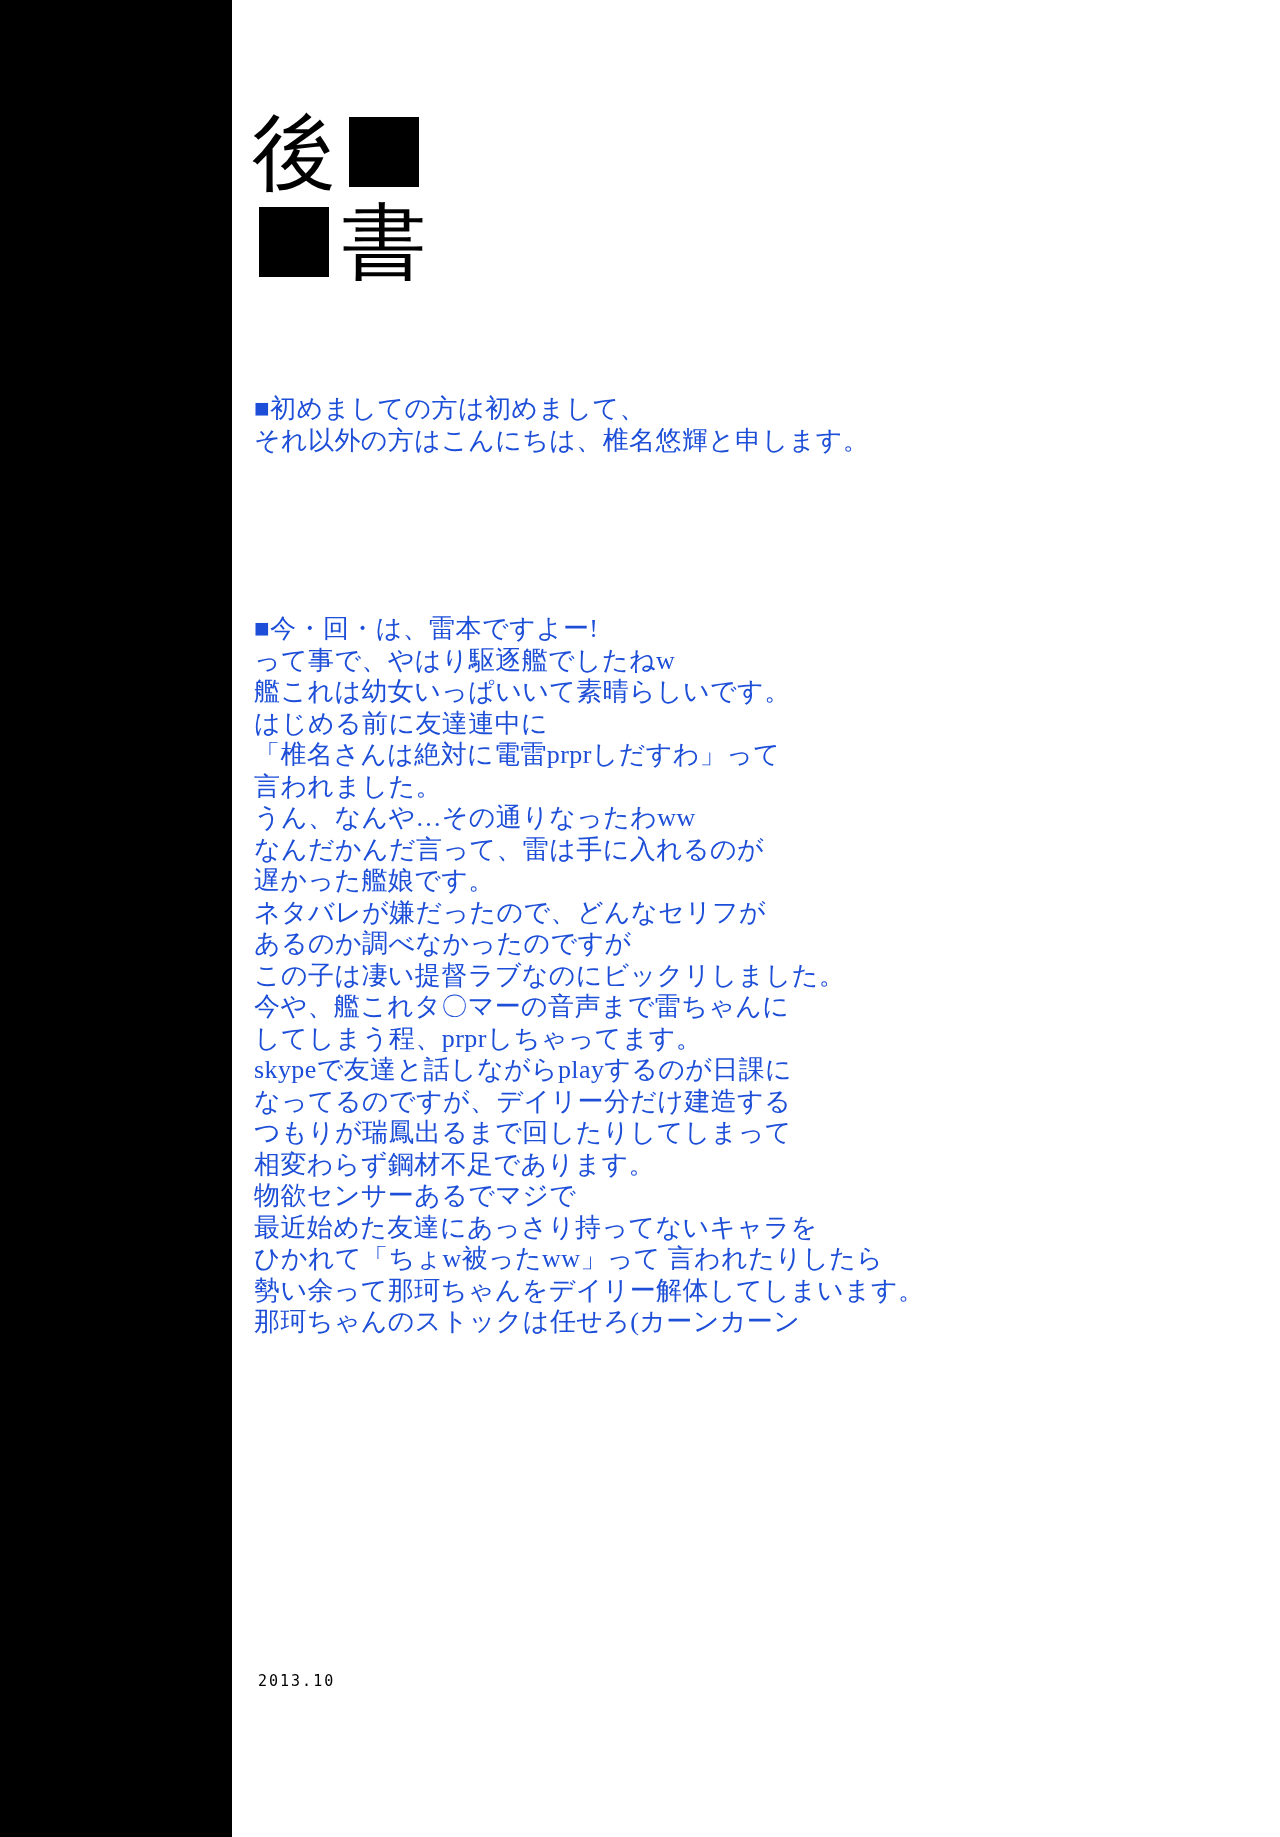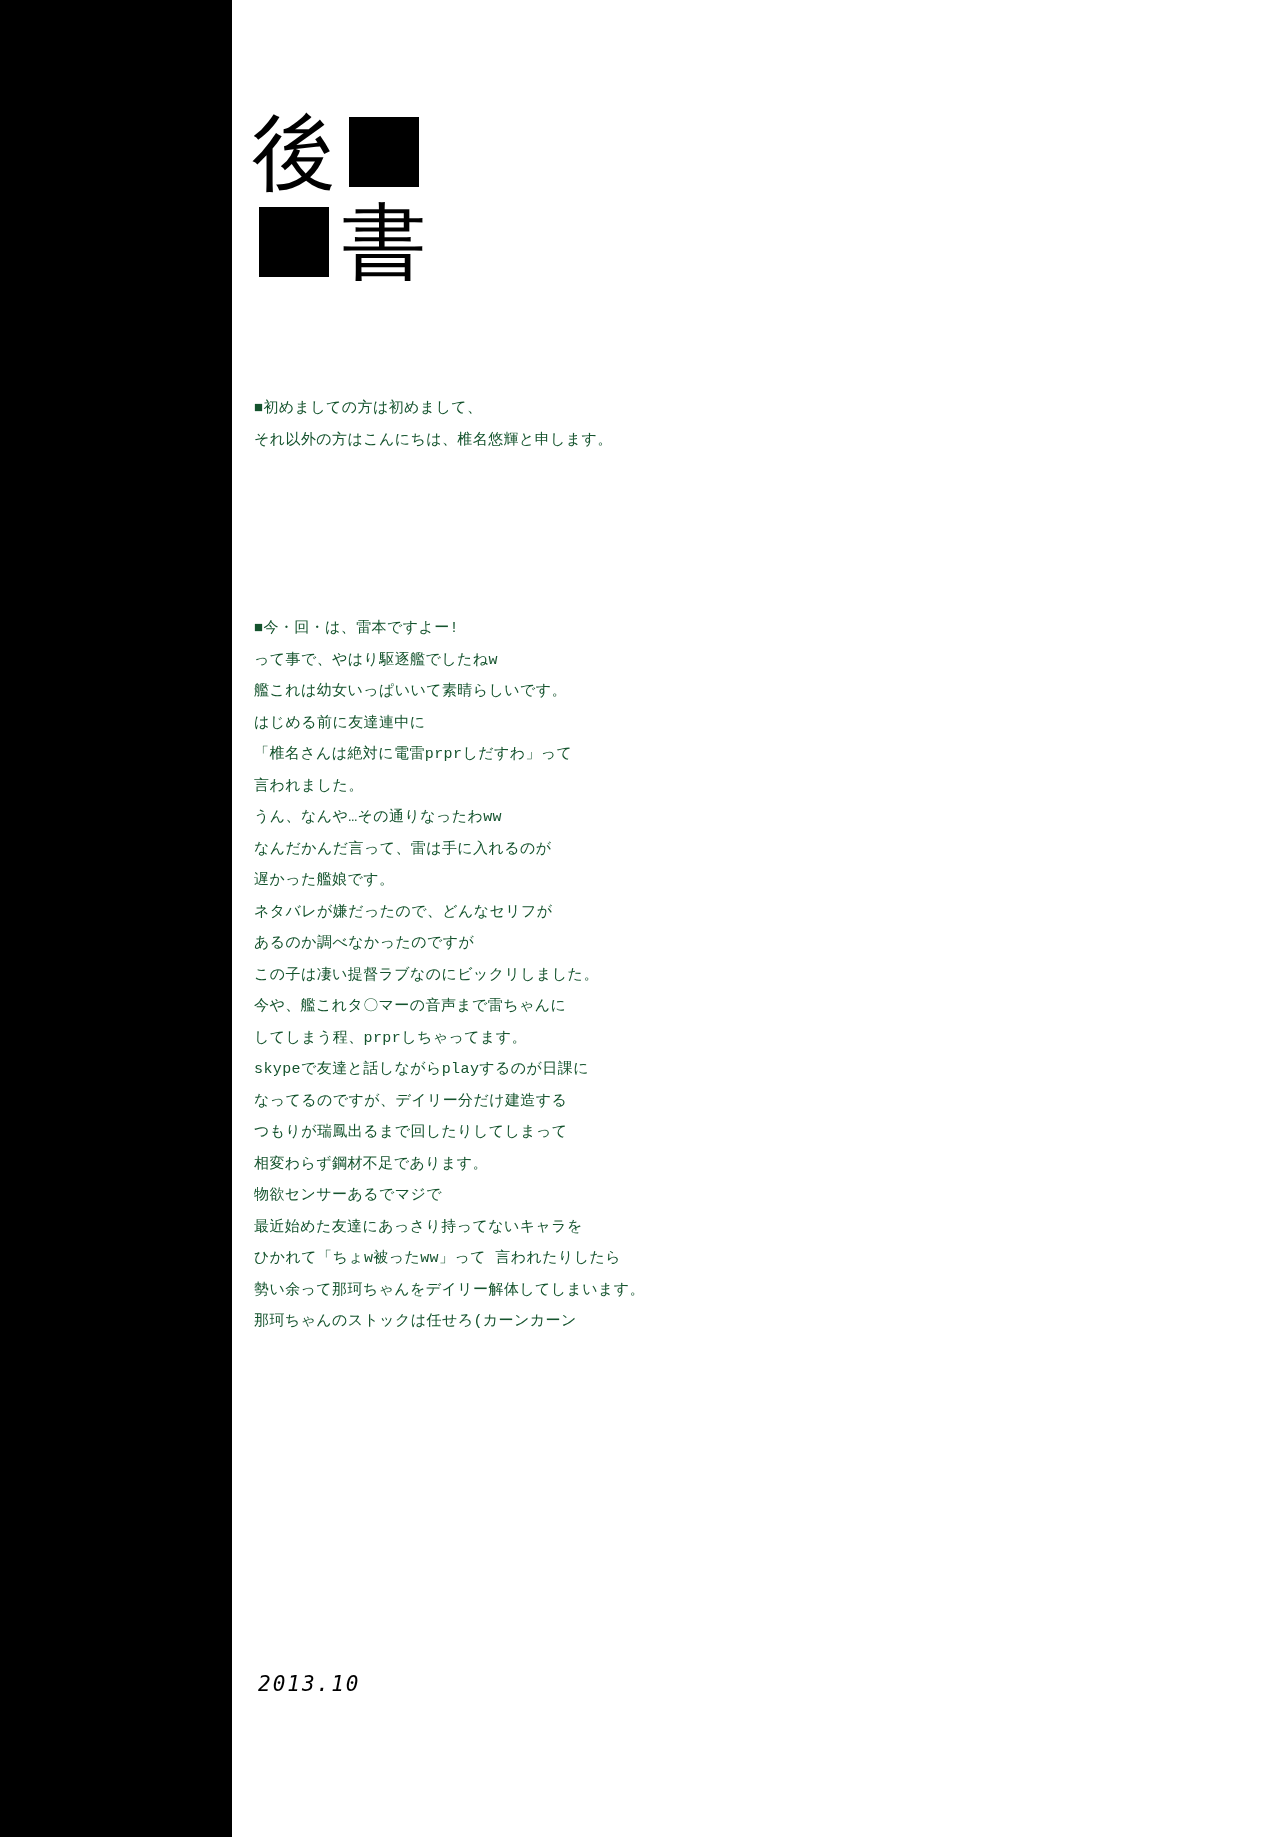--- a/index.html
+++ b/index.html
@@ -58,43 +58,42 @@
     background: #000000;
     align-self: center;
     justify-self: center;
   }
   
   .body-text {
     position: absolute;
     left: 254px;
     top: 330px;
     width: 860px;
-    color: #14532d;
-    font-family: Liberation Mono, monospace;
-    font-size: 15px;
+    color: #1d4ed8;
+    font-family: Liberation Serif, serif;
+    font-size: 26px;
     line-height: 31.5px;
     white-space: pre-wrap;
     letter-spacing: 0.4px;
   }
   .para {
     margin: 0 0 0 0;
     white-space: pre-wrap;
   }
   .gap {
     height: 31px;
   }
   .date {
     position: absolute;
     left: 258px;
     top: 1672px;
     font-family: "DejaVu Sans Mono", monospace;
-    font-size: 21px;
+    font-size: 15px;
     letter-spacing: 2px;
     color: #000000;
-    font-style: italic;
   }
 </style>
 </head>
 <body>
 
 <div class="page">
 
   <div class="left-band"></div>
 
   <div class="title-block">

